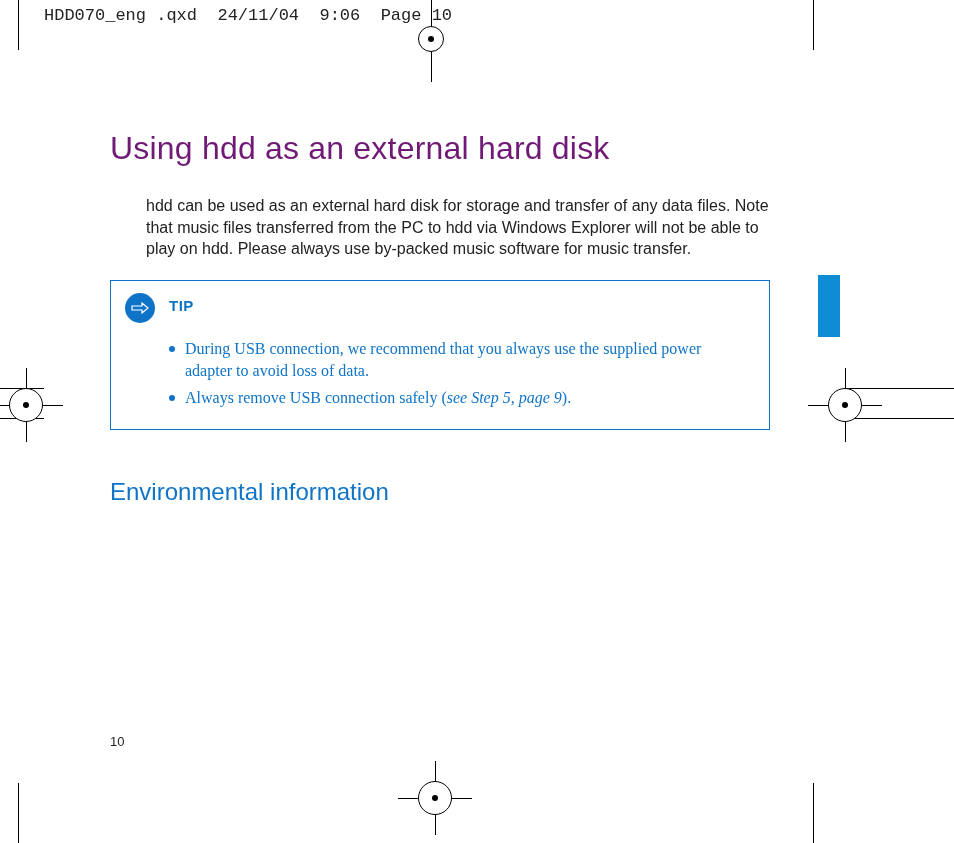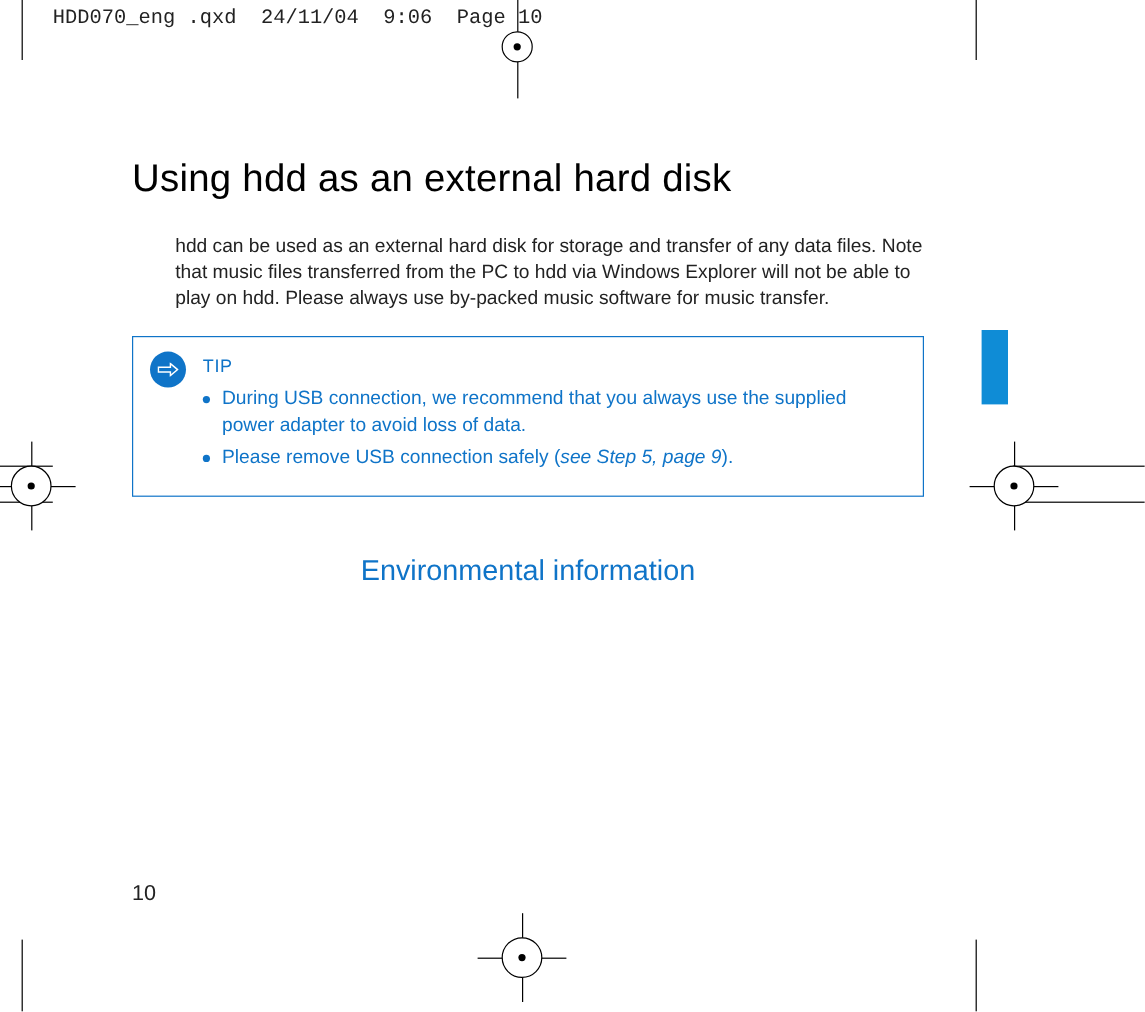--- a/index.html
+++ b/index.html
@@ -44,31 +44,30 @@
   .content {
     position: absolute;
     left: 110px;
     top: 130px;
     width: 660px;
     color: #222;
   }
   h1.section-title {
     font-size: 32px;
     font-weight: 300;
-    color: #000000;
+    color: #701a75;
     margin-bottom: 28px;
     letter-spacing: 0.2px;
   }
   h2.section-title {
     font-size: 24px;
     font-weight: 300;
     color: #0f74c8;
     margin-top: 48px;
     margin-bottom: 26px;
-    text-align: center;
   }
   p.body {
     font-size: 16px;
     font-weight: 300;
     line-height: 1.35;
     color: #222;
     margin-bottom: 14px;
     margin-left: 36px;
   }
 
@@ -82,22 +81,22 @@
   }
   .tip-badge {
     position: absolute;
     left: 14px; top: 12px;
     width: 30px; height: 30px;
     border-radius: 50%;
     background: #0f74c8;
     display: flex; align-items: center; justify-content: center;
     color: #fff; font-size: 18px;
   }
-  .tip-title { font-weight: 400; font-size: 15px; margin-bottom: 8px; letter-spacing: 0.5px; }
-  .tip-list { list-style: none; }
+  .tip-title { font-weight: 700; font-size: 15px; margin-bottom: 24px; letter-spacing: 0.5px; }
+  .tip-list { list-style: none; font-family: Liberation Serif, serif; }
   .tip-list li {
     position: relative;
     padding-left: 16px;
     font-size: 16px;
     font-weight: 300;
     line-height: 1.4;
     margin-bottom: 4px;
   }
   .tip-list li::before {
     content: "";
@@ -118,21 +117,21 @@
     width: 22px;
     height: 62px;
     background: #0f8cd6;
   }
 
   
   .page-number {
     position: absolute;
     left: 110px;
     top: 734px;
-    font-size: 18px;
+    font-size: 13px;
     color: #222;
   }
 </style>
 </head>
 <body>
 
 <div class="page">
 
   <div class="meta-line">HDD070_eng .qxd  24/11/04  9:06  Page 10</div>
 
@@ -178,21 +177,21 @@
     <div class="tip-box">
       <div class="tip-badge">
         <svg width="18" height="12" viewBox="0 0 18 12">
             <path d="M1 4 H11 V1 L17 6 L11 11 V8 H1 Z" fill="none" stroke="#fff" stroke-width="1.2"></path>
           </svg>
       </div>
       <div class="tip-title">TIP</div>
       <ul class="tip-list">
         <li>During USB connection, we recommend that you always use the supplied power adapter to avoid loss of data.</li>
         <li>
-          <span>Please remove USB connection safely</span><span class="tip-ref"><span class="paren"> (</span><span>see Step 5, page 9</span></span><span>).</span>
+          <span>Always remove USB connection safely</span><span class="tip-ref"><span class="paren"> (</span><span>see Step 5, page 9</span></span><span>).</span>
         </li>
       </ul>
     </div>
 
     <h2 class="section-title">Environmental information</h2>
   </div>
 
   <div class="page-number">10</div>
 </div>
 

